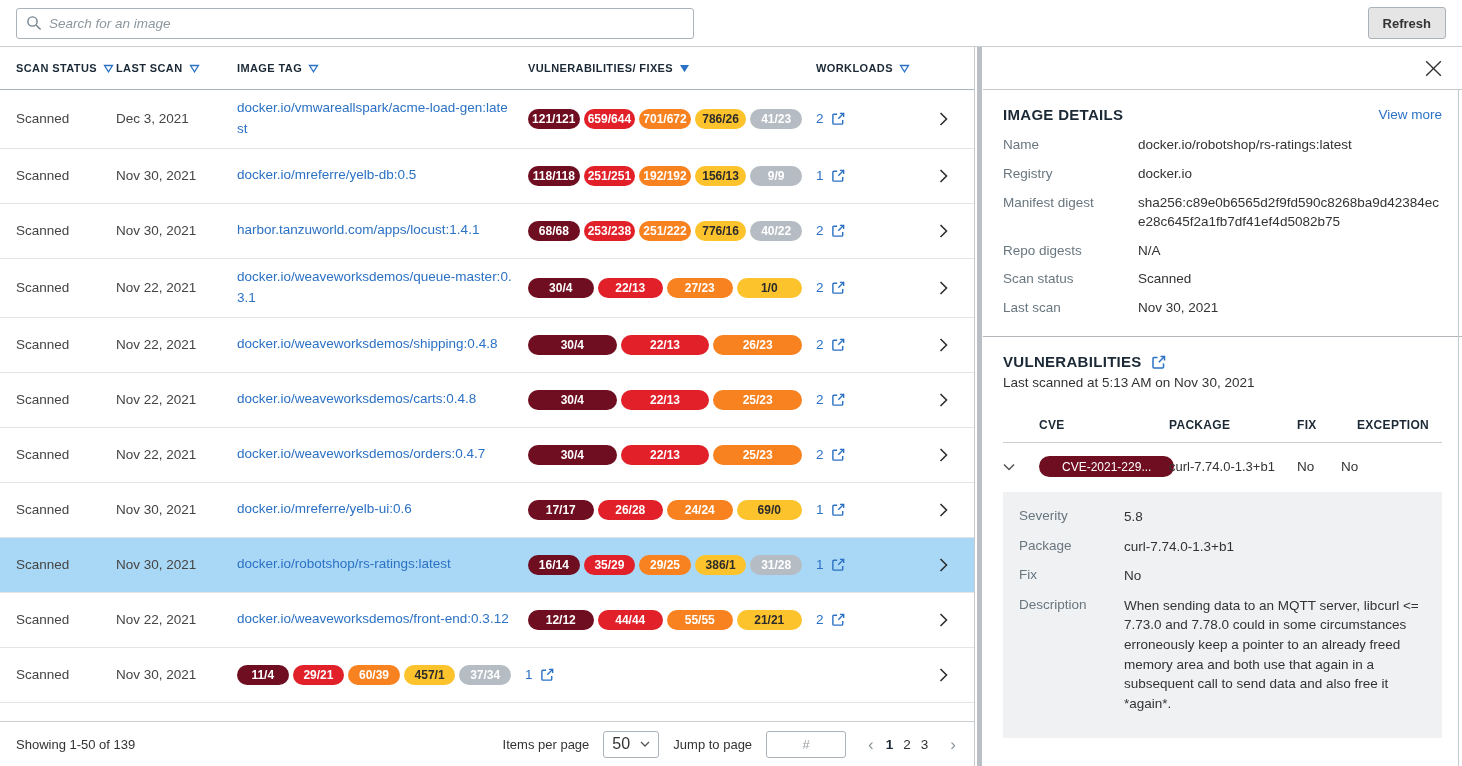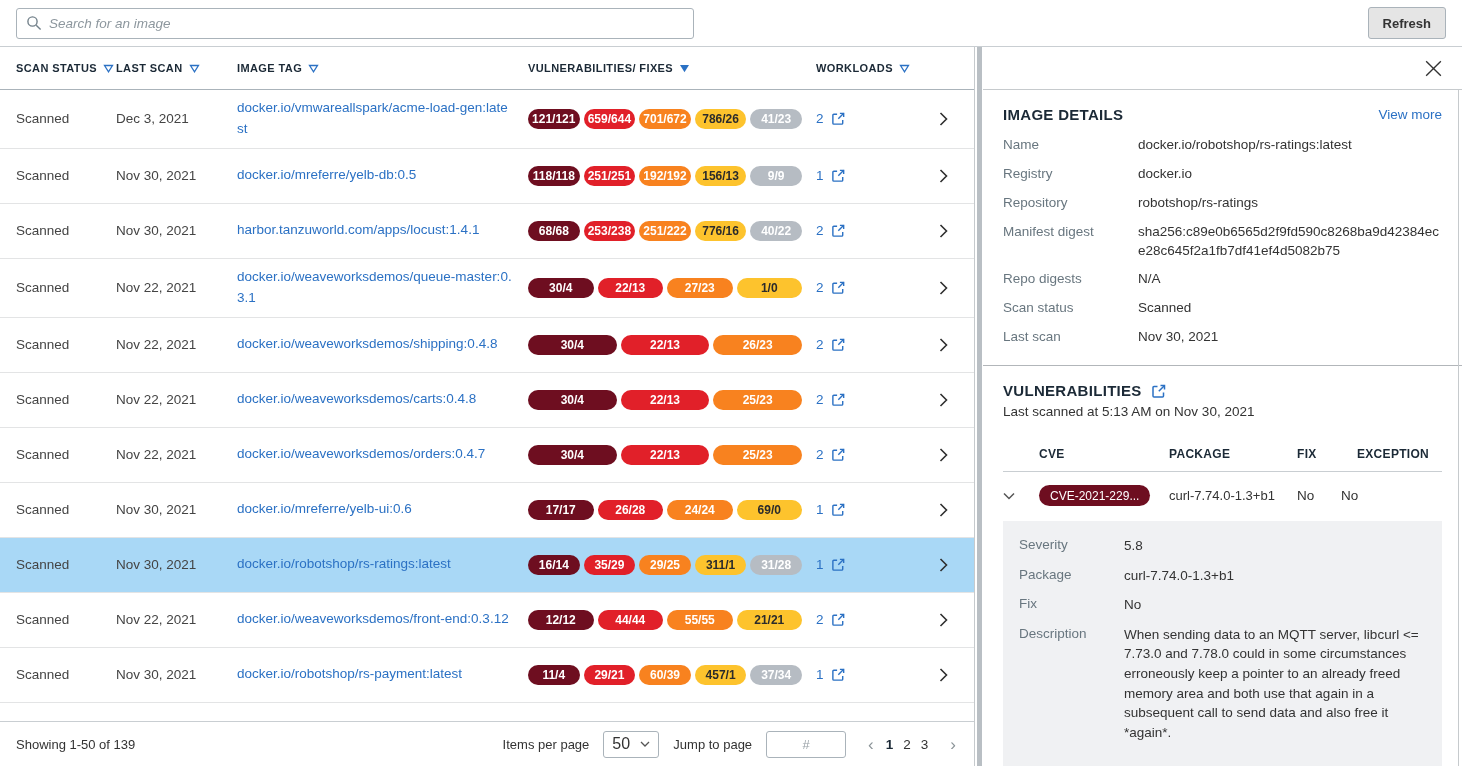--- a/index.html
+++ b/index.html
@@ -71,21 +71,21 @@
   .panel-divider { border: none; border-top: 1px solid #b2b6ba; margin: 18px -20px 16px -20px; }
   .vuln-sub { font-size: 13.5px; color: #333; margin-top: 5px; }
   .popout-icon { margin-left: 9px; cursor: pointer; display: inline-flex; }
 
   .cve-table { margin-top: 28px; }
   .cve-head { display: flex; align-items: center; padding-left: 36px; padding-bottom: 10px; border-bottom: 1px solid #c9ced2; }
   .cve-head span { font-size: 12px; font-weight: bold; letter-spacing: .3px; color: #1b2936; }
   .cc-cve { width: 130px; } .cc-pkg { width: 128px; } .cc-fix { width: 44px; } .cc-exc { width: 92px; padding-left: 16px; }
   .cve-row { display: flex; align-items: center; padding: 13px 0; }
   .cve-exp { width: 36px; flex: 0 0 36px; background: none; border: none; cursor: pointer; display: flex; align-items: center; }
-  .cve-badge { display: inline-flex; align-items: center; height: 21px; border-radius: 11px; padding: 0 11px; color: #fff; font-size: 12px; cursor: pointer; white-space: nowrap; }
+  .cve-badge { display: inline-flex; align-items: center; height: 21px; border-radius: 11px; padding: 0 23px; color: #fff; font-size: 12px; cursor: pointer; white-space: nowrap; }
   .cve-pkg { width: 128px; font-size: 13px; color: #333; white-space: nowrap; overflow: hidden; }
   .cve-fix { width: 44px; font-size: 13.5px; color: #333; }
   .cve-exc { width: 92px; font-size: 13.5px; color: #333; }
   .cve-detail { background: #f0f1f3; padding: 15px 16px; margin-top: 2px; }
   .cve-detail .kv-label { width: 105px; flex: 0 0 105px; }
   .cve-detail .kv-value { word-break: normal; line-height: 1.45; }
 </style>
 </head>
 <body>
 
@@ -383,21 +383,21 @@
           </div>
           <div class="row selected">
             <div class="cell c-scan">Scanned</div>
             <div class="cell c-date">Nov 30, 2021</div>
             <div class="cell c-tag"><a class="tag-link">docker.io/robotshop/rs-ratings:latest</a></div>
             <div class="cell c-badges">
               <span class="badge-strip">
                 <span class="badge sev-critical" style="background:#6e0e20">16/14</span>
                 <span class="badge sev-high" style="background:#e12029">35/29</span>
                 <span class="badge sev-medium" style="background:#f8821f">29/25</span>
-                <span class="badge sev-low" style="background:#fdc32d">311/1</span>
+                <span class="badge sev-low" style="background:#fdc32d">386/1</span>
                 <span class="badge sev-none" style="background:#b6bcc3">31/28</span>
               </span>
             </div>
             <div class="cell c-work">
               <span class="work-wrap">
                 <span>1</span>
                 <svg width="15" height="15" viewBox="0 0 16 16" fill="none" stroke="#2b71c4" stroke-width="1.5">
                   <path d="M12.5 9.5v3.5a1 1 0 0 1-1 1H3a1 1 0 0 1-1-1V4.5a1 1 0 0 1 1-1h3.5"></path>
                   <path d="M9.5 2.5h4v4"></path>
                   <path d="M13.5 2.5L7.8 8.2"></path>
@@ -438,21 +438,20 @@
               <button class="chev-btn">
                 <svg width="13" height="16" viewBox="0 0 10 16" fill="none" stroke="#2f2f2f" stroke-width="1.6">
                   <polyline points="2,2 8,8 2,14"></polyline>
                 </svg>
               </button>
             </div>
           </div>
           <div class="row">
             <div class="cell c-scan">Scanned</div>
             <div class="cell c-date">Nov 30, 2021</div>
-            <div class="cell c-tag"><a class="tag-link">docker.io/robotshop/rs-payment:latest</a></div>
             <div class="cell c-badges">
               <span class="badge-strip">
                 <span class="badge sev-critical" style="background:#6e0e20">11/4</span>
                 <span class="badge sev-high" style="background:#e12029">29/21</span>
                 <span class="badge sev-medium" style="background:#f8821f">60/39</span>
                 <span class="badge sev-low" style="background:#fdc32d">457/1</span>
                 <span class="badge sev-none" style="background:#b6bcc3">37/34</span>
               </span>
             </div>
             <div class="cell c-work">
@@ -516,24 +515,20 @@
           <a class="link">View more</a>
         </div>
         <div class="kv-grid" id="img-fields">
             <div class="kv-row">
               <span class="kv-label">Name</span>
               <span class="kv-value">docker.io/robotshop/rs-ratings:latest</span>
             </div>
             <div class="kv-row">
               <span class="kv-label">Registry</span>
               <span class="kv-value">docker.io</span>
-            </div>
-            <div class="kv-row">
-              <span class="kv-label">Repository</span>
-              <span class="kv-value">robotshop/rs-ratings</span>
             </div>
             <div class="kv-row">
               <span class="kv-label">Manifest digest</span>
               <span class="kv-value">sha256:c89e0b6565d2f9fd590c8268ba9d42384ece28c645f2a1fb7df41ef4d5082b75</span>
             </div>
             <div class="kv-row">
               <span class="kv-label">Repo digests</span>
               <span class="kv-value">N/A</span>
             </div>
             <div class="kv-row">

